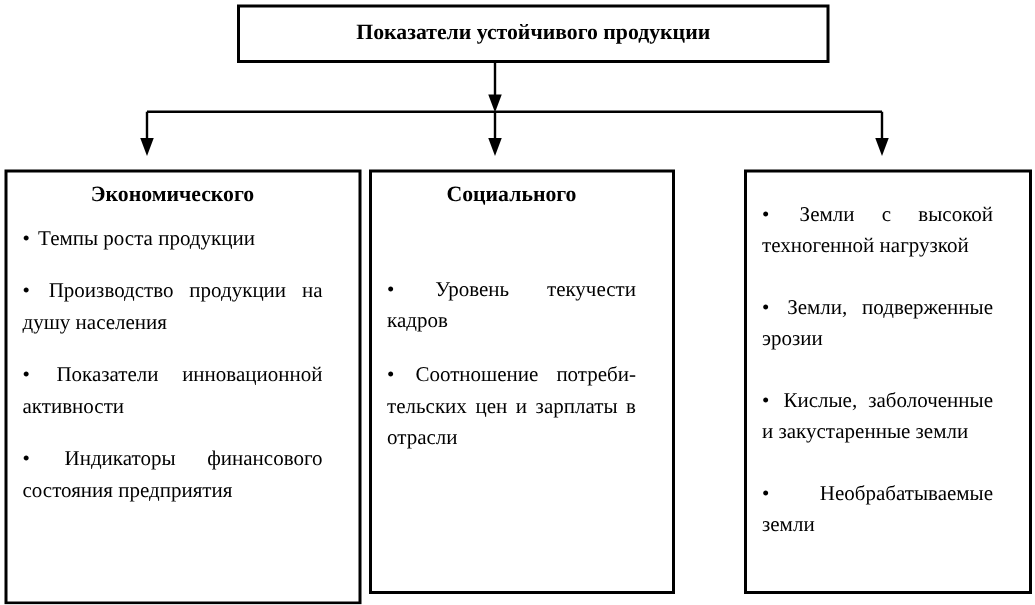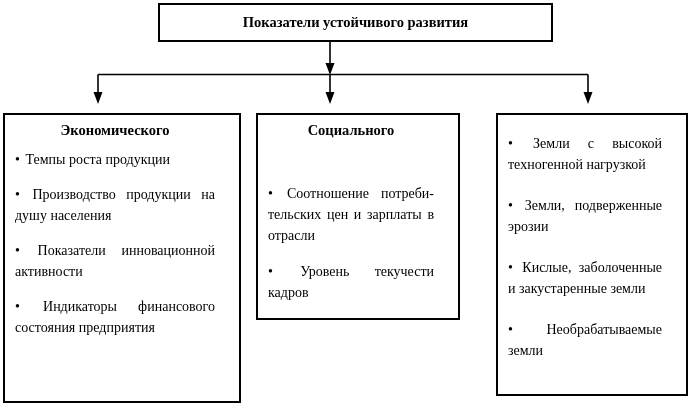--- a/index.html
+++ b/index.html
@@ -30,21 +30,21 @@
   }
   .col-box {
     position: absolute;
     border: 2px solid #000;
     box-sizing: border-box;
     padding: 5px 24px 4px 10px;
     font-size: 14px;
     line-height: 21px;
   }
   .col-econ    { left: 3px;   top: 113px; width: 238px; height: 290px; }
-  .col-social  { left: 256px; top: 113px; width: 204px; height: 207px; }
+  .col-social  { left: 246px; top: 113px; width: 204px; height: 283px; }
   .col-ecolog  { left: 496px; top: 113px; width: 192px; height: 283px; }
   .col-header {
     text-align: center;
     font-weight: bold;
     font-size: 14.5px;
   }
   .item {
     text-align: justify;
     margin: 0;
   }
@@ -55,21 +55,21 @@
   .col-social .item + .item { margin-top: 15px; }
   .col-ecolog .items { margin-top: 13px; }
   .col-ecolog .item + .item { margin-top: 20px; }
 </style>
 </head>
 <body>
 
 <div class="stage">
 
   <div class="title-box">
-    <span>Показатели устойчивого развития</span>
+    <span>Показатели устойчивого продукции</span>
   </div>
 
   <svg class="connectors" viewBox="0 0 690 113" xmlns="http://www.w3.org/2000/svg">
 
     <line x1="330" y1="42" x2="330" y2="64" stroke="#000" stroke-width="1.6"></line>
     <polygon points="325.5,63 334.5,63 330,75" fill="#000"></polygon>
 
     <line x1="98" y1="74.5" x2="588" y2="74.5" stroke="#000" stroke-width="1.6"></line>
 
     <line x1="98" y1="74.5" x2="98" y2="93" stroke="#000" stroke-width="1.6"></line>
@@ -102,25 +102,25 @@
         <span>Индикаторы финансового состояния предприятия</span>
       </p>
     </div>
   </div>
 
   <div class="col-box col-social">
     <div class="col-header">Социального</div>
     <div class="items">
       <p class="item">
         <span class="bullet">•</span>
-        <span>Соотношение потреби-тельских цен и зарплаты в отрасли</span>
+        <span>Уровень текучести кадров</span>
       </p>
       <p class="item">
         <span class="bullet">•</span>
-        <span>Уровень текучести кадров</span>
+        <span>Соотношение потреби-тельских цен и зарплаты в отрасли</span>
       </p>
     </div>
   </div>
 
   <div class="col-box col-ecolog">
     <div class="items">
       <p class="item">
         <span class="bullet">•</span>
         <span>Земли с высокой техногенной нагрузкой</span>
       </p>

